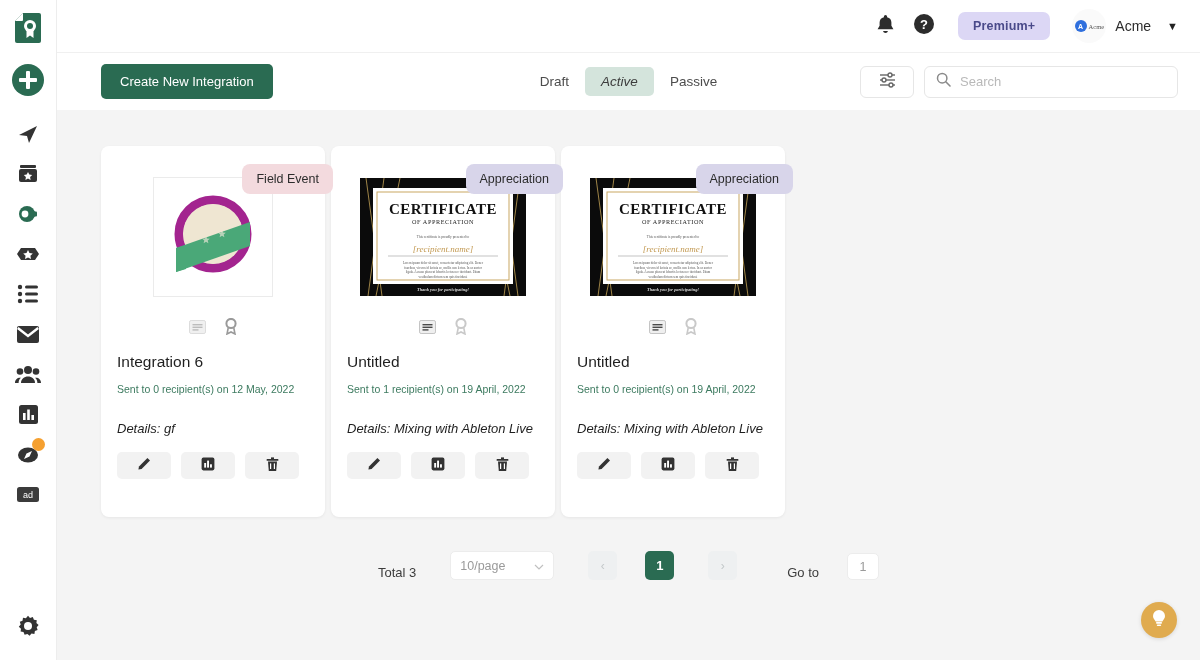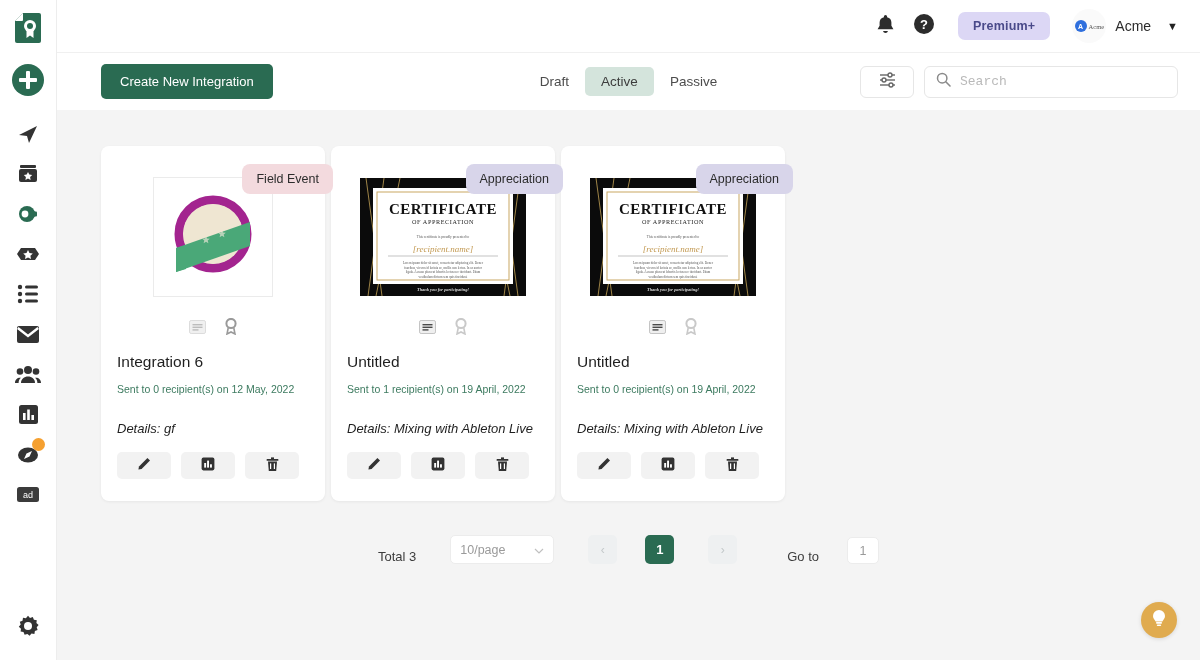--- a/index.html
+++ b/index.html
@@ -93,36 +93,36 @@
   .seg-wrap {
     position: absolute; left: 0; right: 0;
     display: flex; justify-content: center; align-items: center; gap: 0px;
     pointer-events: none;
   }
   .seg {
     pointer-events: auto;
     font-size: 13.5px; color: #4c4c4c;
     padding: 7px 16px; border-radius: 5px; cursor: pointer;
   }
-  .seg.active { background: #d4e4dc; color: #3d3d3d; }
+  .seg.active { background: #d4e4dc; color: #3d3d3d; font-style: italic; }
   .tools-right {
     margin-left: auto; display: flex; align-items: center; gap: 10px;
   }
   .filter-btn {
     width: 54px; height: 32px; border: 1px solid #e6e6e6; border-radius: 6px;
     background: #fff; display: flex; align-items: center; justify-content: center;
     cursor: pointer;
   }
   .search-box {
     width: 254px; height: 32px; border: 1px solid #e6e6e6; border-radius: 6px;
     background: #fff; display: flex; align-items: center; padding: 0 11px; gap: 9px;
   }
   .search-box input {
     border: none; outline: none; font-size: 13px; color: #555;
-    font-family: Liberation Mono, monospace; width: 100%; background: transparent;
+    font-family: Liberation Sans, sans-serif; width: 100%; background: transparent;
   }
   .search-box input::placeholder { color: #b9b9b9; }
 
   
   .content {
     flex: 1 1 auto; background: #f4f4f4; padding: 36px 44px 0 44px;
     overflow: hidden; position: relative;
   }
   .cards { display: flex; gap: 6px; }
 
@@ -146,21 +146,21 @@
   .thumb-blank {
     width: 120px; height: 120px; background: #fff; border: 1px solid #ebebeb;
     display: flex; align-items: center; justify-content: center;
   }
   .thumb-cert { width: 166px; height: 118px; position: relative; }
 
   .icon-row {
     display: flex; align-items: center; justify-content: center; gap: 18px;
     padding-bottom: 14px;
   }
-  .card-body { padding: 0 16px 0 16px; }
+  .card-body { padding: 0 16px 16px 16px; }
   .card-title { font-size: 15.5px; color: #1f1f1f; margin-bottom: 12px; }
   .card-sub { font-size: 10.5px; color: #3c7a5f; margin-bottom: 26px; }
   .card-details { font-size: 13px; color: #1f1f1f; font-style: italic; margin-bottom: 16px; }
   .act-row { display: flex; gap: 10px; padding: 0 0 22px 0; }
   .act-btn {
     width: 54px; height: 27px; background: #f2f2f2; border-radius: 5px;
     display: flex; align-items: center; justify-content: center; cursor: pointer;
     border: none;
   }
 

